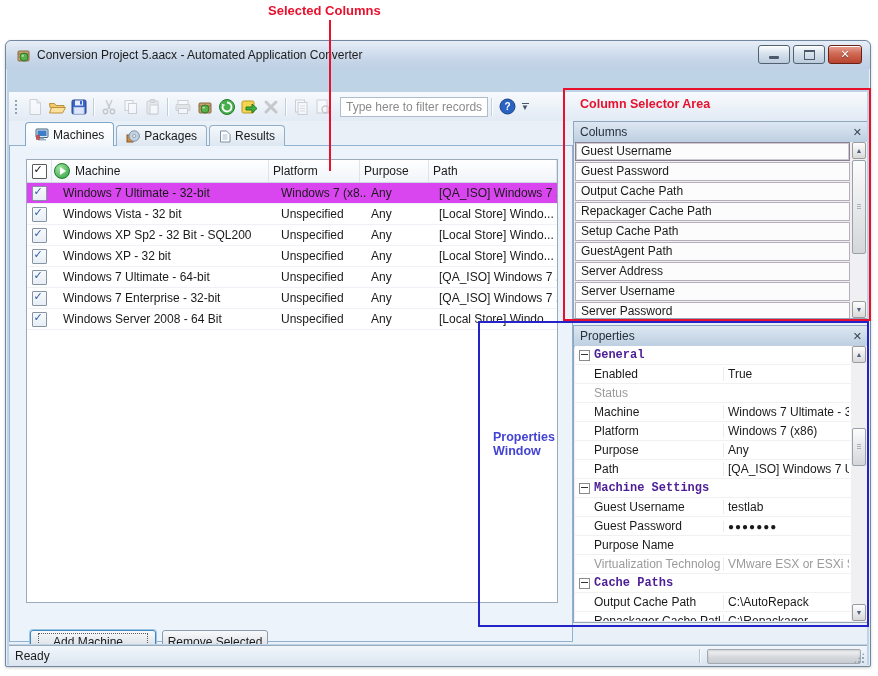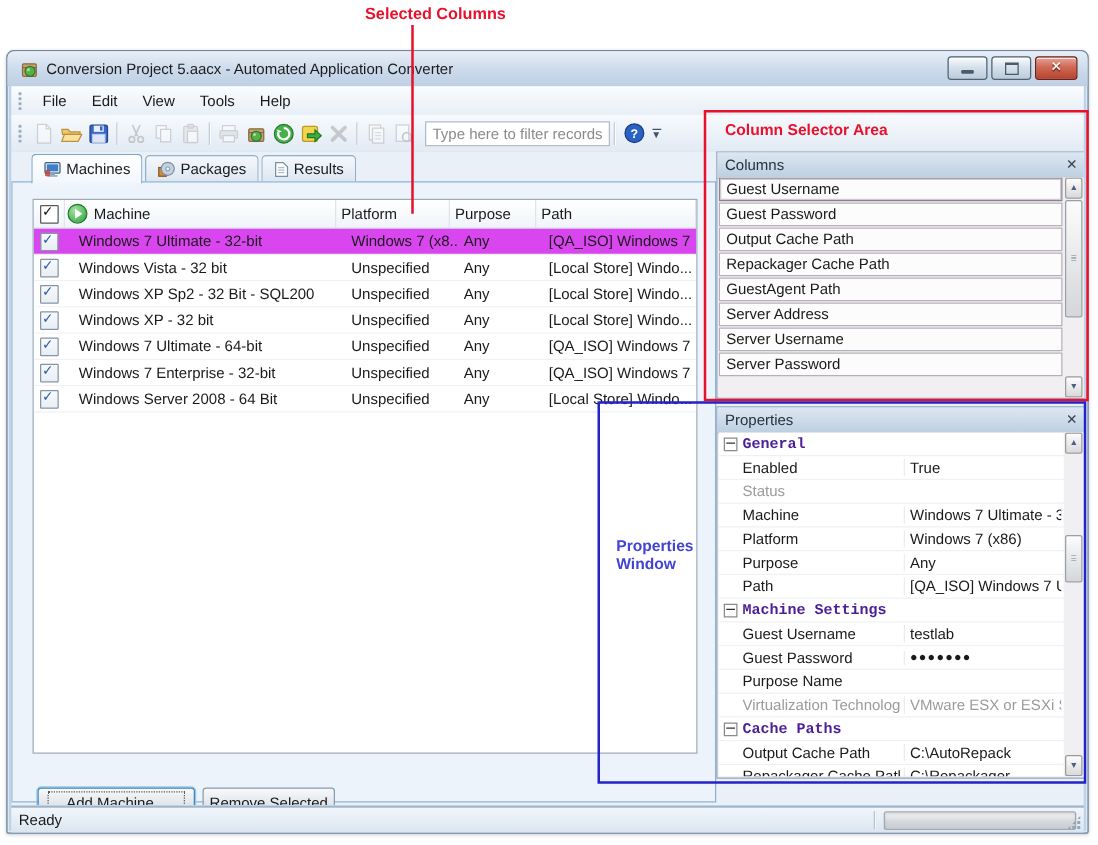--- a/index.html
+++ b/index.html
@@ -1,21 +1,21 @@
 <!DOCTYPE html>
 <html><head>
 <meta charset="utf-8">
 <style>
   html,body{margin:0;padding:0;background:#fff;}
   .stage{position:relative;width:878px;height:676px;background:#fff;overflow:hidden;
          font-family:"Liberation Sans","DejaVu Sans",sans-serif;font-size:12px;color:#1a1a1a;}
   .abs{position:absolute;}
 
   
-  .ann-sel{left:292px;top:3px;color:#e8112d;font-weight:bold;font-size:13px;}
+  .ann-sel{left:268px;top:3px;color:#e8112d;font-weight:bold;font-size:13px;}
   .ann-line{left:329px;top:20px;width:2px;height:151px;background:#e8112d;z-index:60;}
   .red-box{left:563px;top:88px;width:304px;height:229px;border:2px solid #e8112d;z-index:55;pointer-events:none;}
   .red-box-label{position:absolute;left:15px;top:7px;color:#e8112d;font-weight:bold;font-size:12.5px;}
   .blue-box{left:478px;top:321px;width:387px;height:302px;border:2px solid #2323c8;z-index:55;pointer-events:none;}
   .blue-label{left:493px;top:430px;color:#4444d4;font-weight:bold;font-size:12.5px;white-space:pre-line;z-index:56;}
 
   
   .window{left:5px;top:40px;width:864px;height:625px;background:#bfd3e7;
           border:1px solid #71879f;border-radius:6px 6px 2px 2px;
           box-shadow:inset 0 0 0 1px rgba(255,255,255,.6), 0 1px 3px rgba(0,0,0,.2);}
@@ -46,21 +46,21 @@
   .filter-input{width:136px;height:18px;border:1px solid #aebccb;margin-left:6px;padding:0 5px;
                 font:12px "Liberation Sans",sans-serif;color:#a16207;background:#fff;}
   .filter-input::placeholder{color:#8b8b8b;}
   .overflow-btn{width:14px;height:20px;display:flex;flex-direction:column;align-items:center;justify-content:center;color:#44546a;}
   .overflow-btn .ln{width:7px;height:1px;background:#44546a;margin-bottom:1px;}
   .overflow-btn .ar{font-size:8px;line-height:6px;}
 
   
   .client{left:3px;top:80px;right:3px;bottom:22px;background:#e9f0f8;overflow:hidden;}
 
-  .tabstrip{position:absolute;left:16px;top:2px;height:23px;display:flex;align-items:center;z-index:5;}
+  .tabstrip{position:absolute;left:16px;top:2px;height:23px;display:flex;align-items:flex-end;z-index:5;}
   .tab{height:20px;display:flex;align-items:center;gap:4px;padding:0 9px;margin-right:2px;
        border:1px solid #93aec7;border-bottom:none;border-radius:4px 4px 0 0;
        background:linear-gradient(#f4f8fc,#dde7f1);color:#1a1a1a;}
   .tab.active{height:23px;background:linear-gradient(#ffffff,#f2f7fc);border-color:#7da6c8;position:relative;}
   .tab.active::after{content:"";position:absolute;left:0;right:0;bottom:-1px;height:2px;background:#f0f5fb;}
 
   .tabpage{position:absolute;left:0;top:24px;width:562px;height:495px;border:1px solid #8fb2d2;background:#edf3fa;}
 
   
   .mtable{position:absolute;left:16px;top:13px;width:530px;height:442px;background:#fff;border:1px solid #9cabbc;overflow:hidden;}
@@ -167,28 +167,20 @@
           </div>
         <div class="cap-btn">
             <span class="sq"></span>
           </div>
         <div class="cap-btn close">
             <span class="x">✕</span>
           </div>
       </div>
     </div>
 
-    <div class="abs menubar">
-      <span class="grip"></span>
-      <span class="menu-item">File</span>
-      <span class="menu-item">Edit</span>
-      <span class="menu-item">View</span>
-      <span class="menu-item">Tools</span>
-      <span class="menu-item">Help</span>
-    </div>
 
     <div class="abs toolbar">
       <span class="grip"></span>
       <div class="tbtn dis">
           <svg width="18" height="18" viewBox="0 0 18 18">
             <path d="M4 1.5h7l3.5 3.5v11.5H4z" fill="#fff" stroke="#9aa6b2"></path>
             <path d="M11 1.5V5h3.5" fill="none" stroke="#9aa6b2"></path>
           </svg>
         </div>
       <div class="tbtn">
@@ -415,20 +407,21 @@
       <div class="panel cols-panel">
         <div class="panel-head">
           <span class="ttl">Columns</span>
           <span class="panel-close">✕</span>
         </div>
         <div class="cols-body">
           <div class="col-item focus">Guest Username</div>
           <div class="col-item">Guest Password</div>
           <div class="col-item">Output Cache Path</div>
           <div class="col-item">Repackager Cache Path</div>
+          <div class="col-item">Setup Cache Path</div>
           <div class="col-item">GuestAgent Path</div>
           <div class="col-item">Server Address</div>
           <div class="col-item">Server Username</div>
           <div class="col-item">Server Password</div>
           <div class="vscroll">
             <div class="sb-btn up">▲</div>
             <div class="sb-thumb" style="top:18px;height:92px;"></div>
             <div class="sb-btn down">▼</div>
           </div>
         </div>

